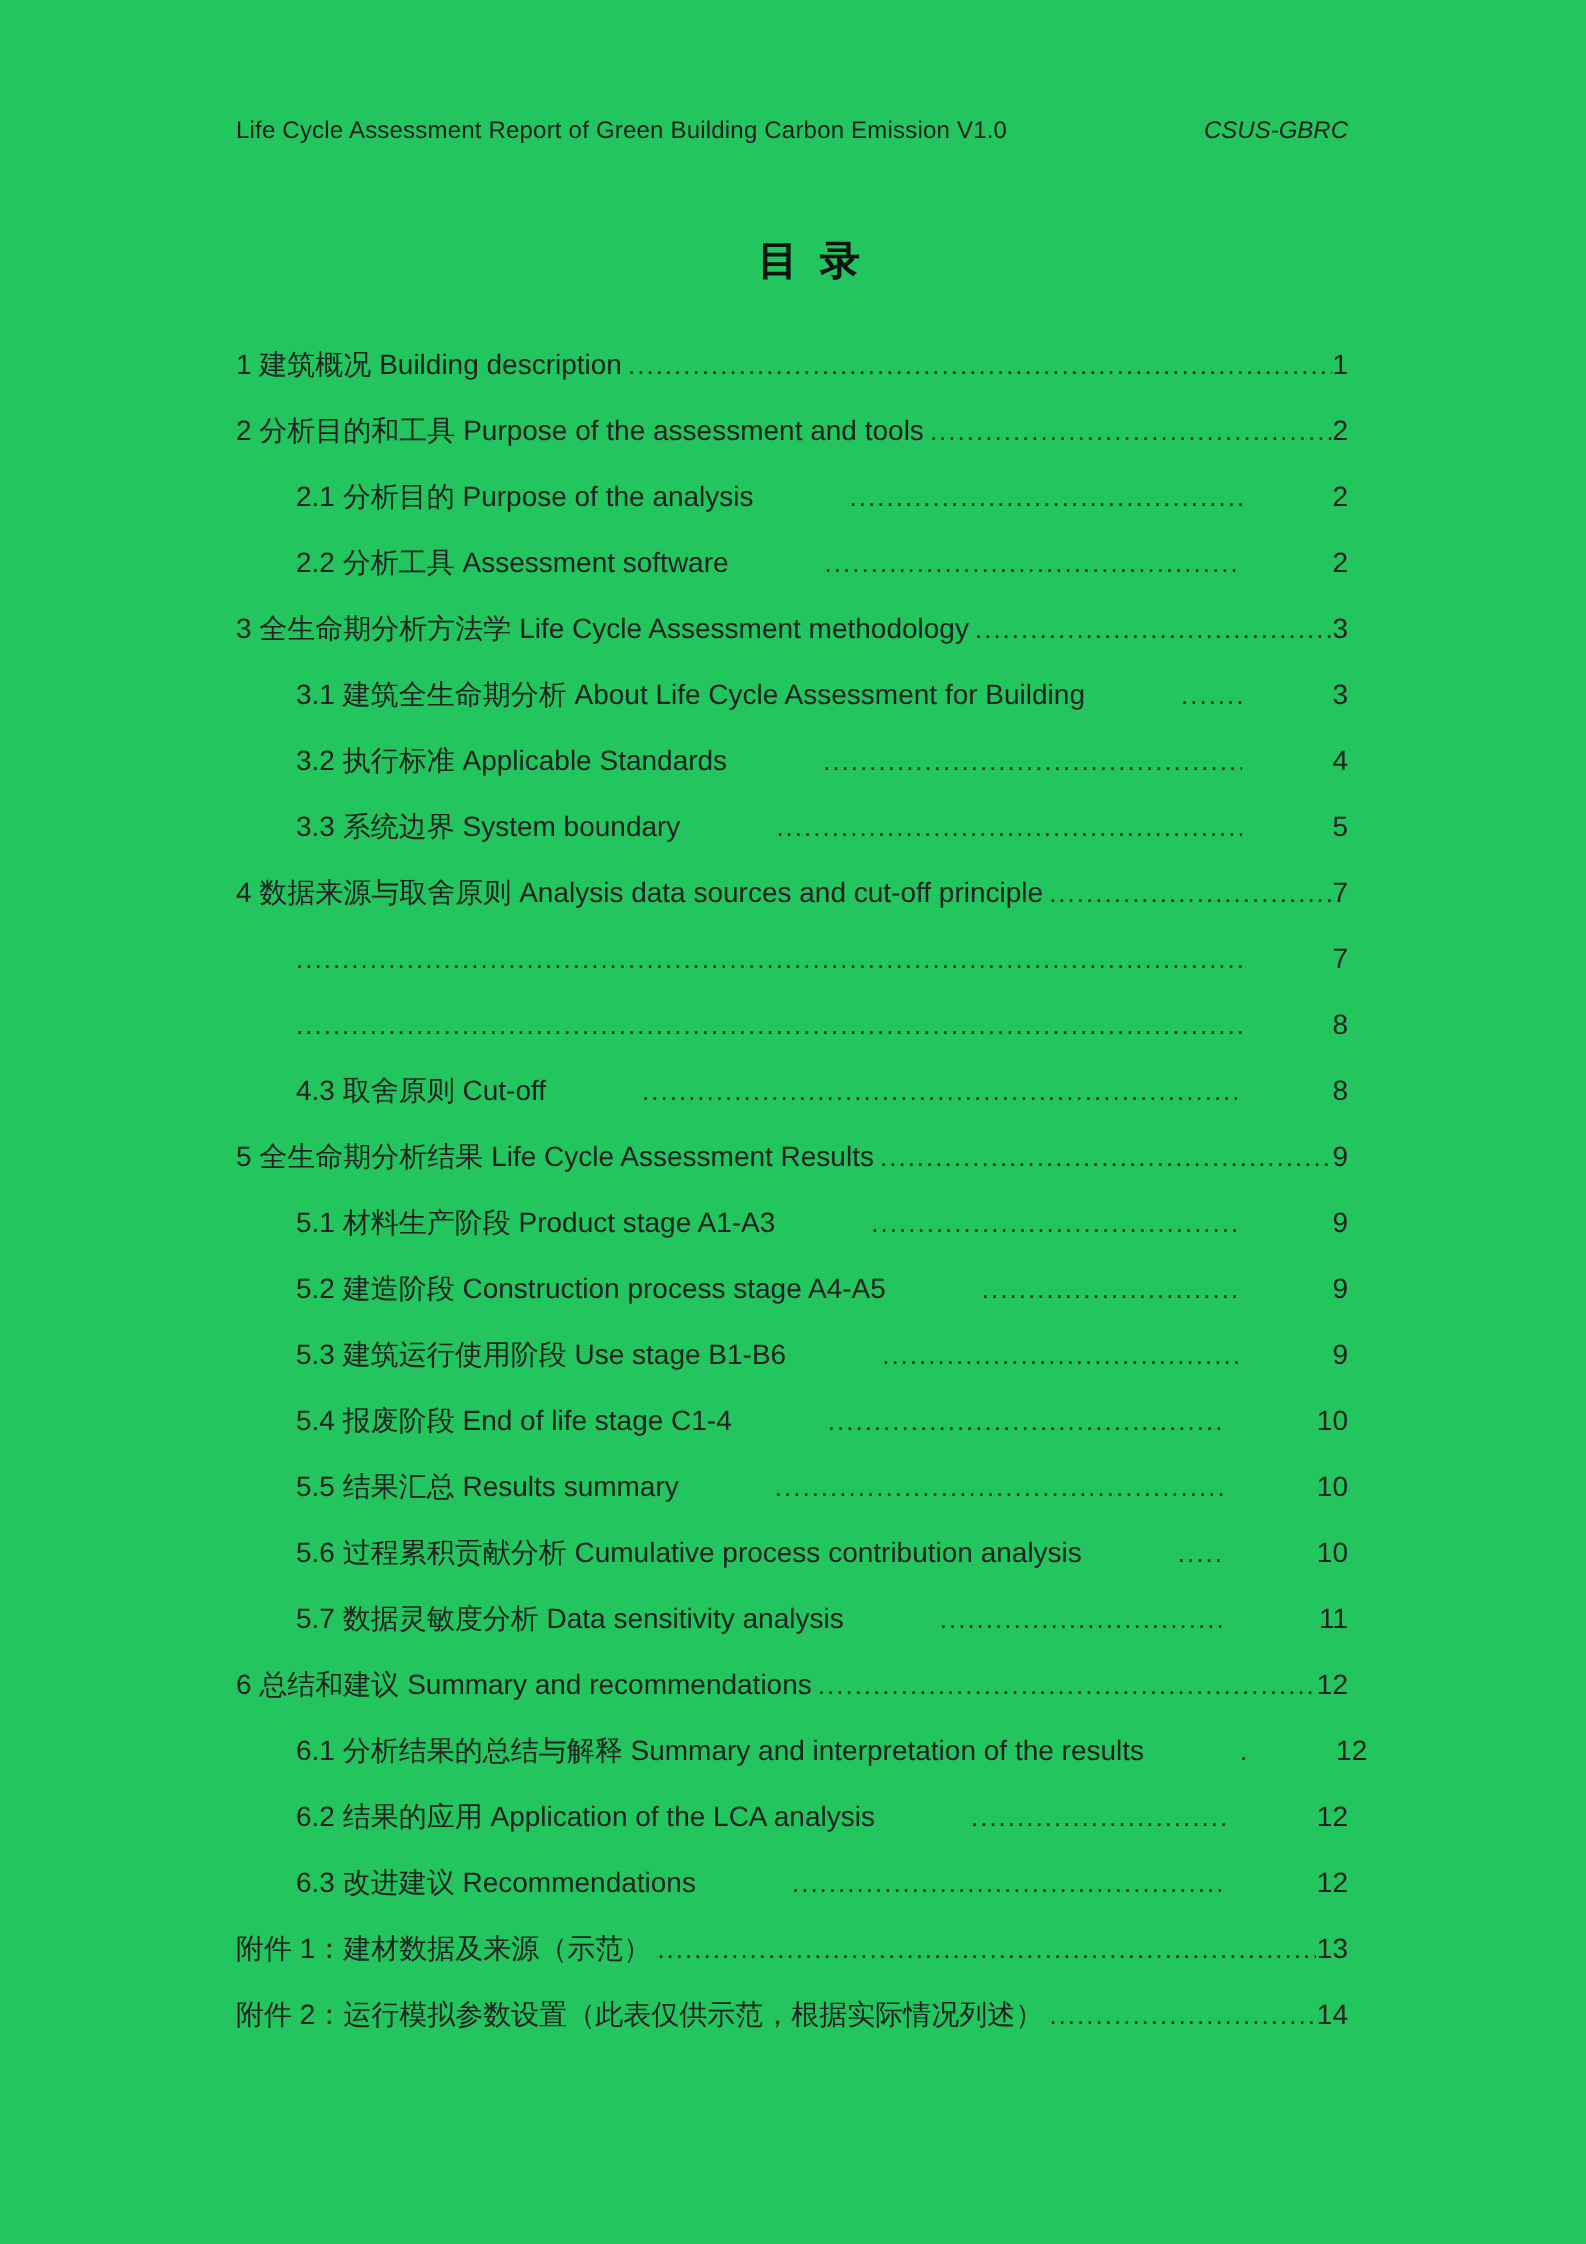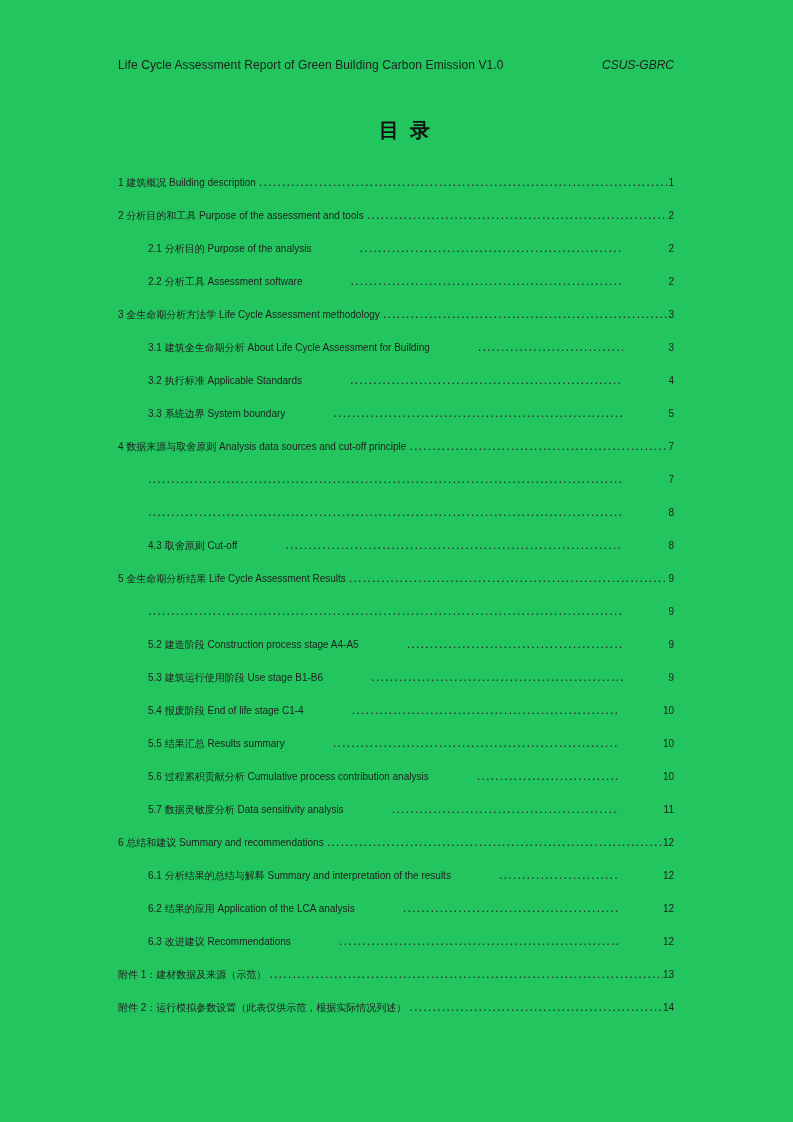--- a/index.html
+++ b/index.html
@@ -48,21 +48,21 @@
   }
   .toc {
     position: absolute;
     top: 172px;
     left: 118px;
     width: 556px;
   }
   .toc-row {
     display: flex;
     align-items: baseline;
-    font-size: 10px;
+    font-size: 14px;
     line-height: 20px;
     margin-bottom: 12px;
     color: #222;
     cursor: pointer;
   }
   .toc-row.level-2 {
     padding-left: 30px;
     gap: 45px;
   }
   .toc-label {
@@ -171,20 +171,21 @@
         <span class="toc-page">8</span>
       </div>
 
       <div class="toc-row">
         <span class="toc-label">5 全生命期分析结果  Life Cycle Assessment Results</span>
         <span class="toc-dots"></span>
         <span class="toc-page">9</span>
       </div>
 
       <div class="toc-row level-2">
+        <span class="toc-label">5.1 材料生产阶段 Product stage A1-A3</span>
         <span class="toc-dots"></span>
         <span class="toc-page">9</span>
       </div>
 
       <div class="toc-row level-2">
         <span class="toc-label">5.2 建造阶段 Construction process stage A4-A5</span>
         <span class="toc-dots"></span>
         <span class="toc-page">9</span>
       </div>
 

